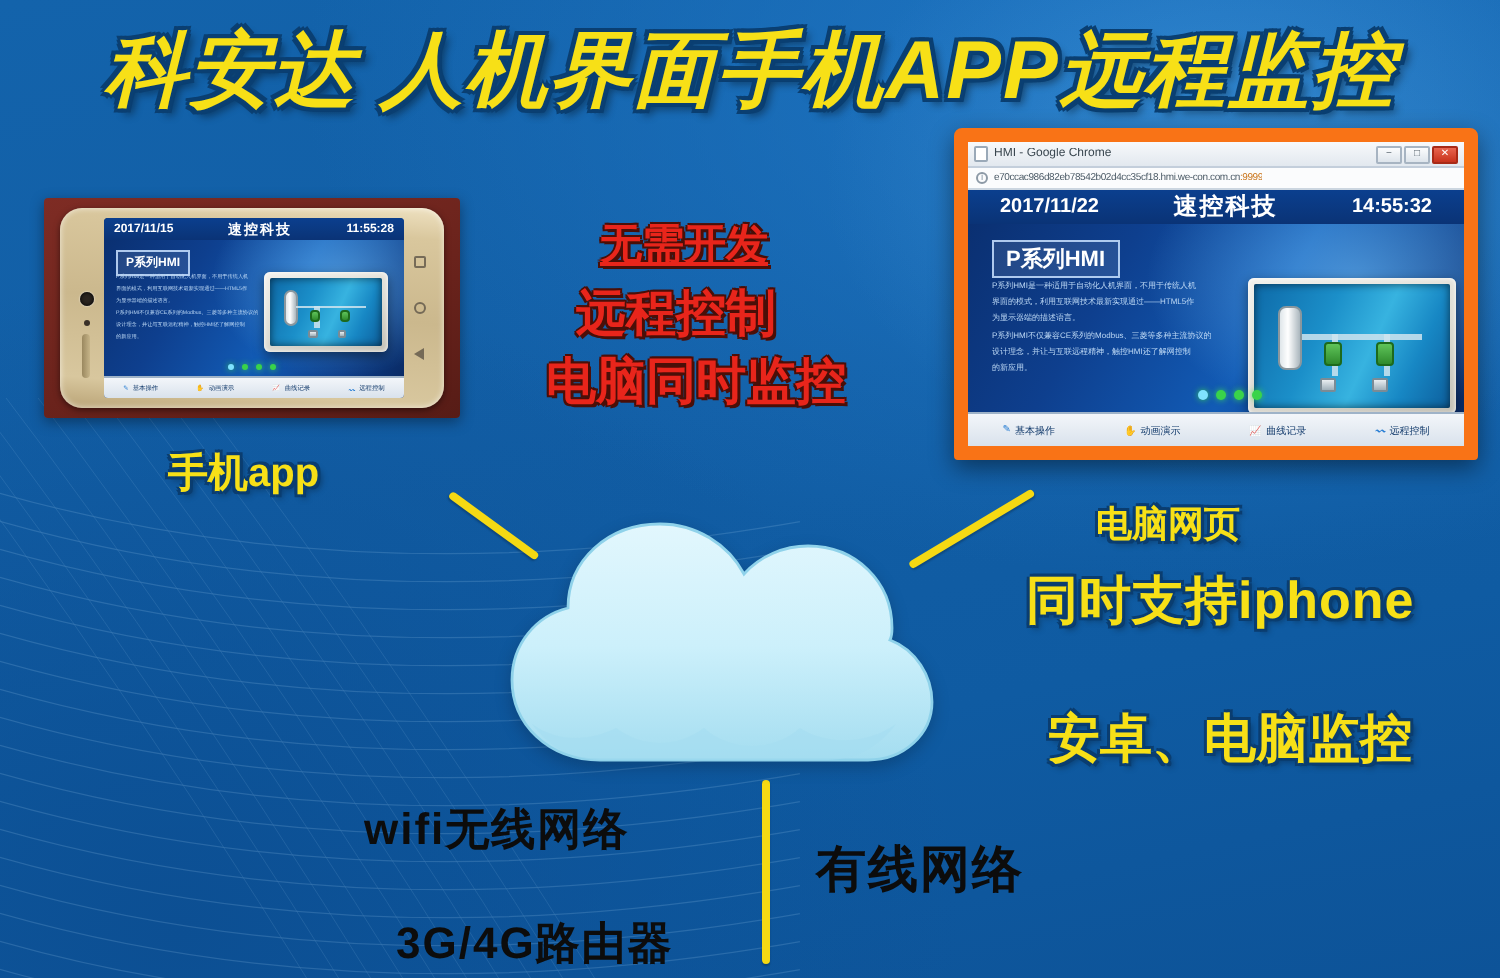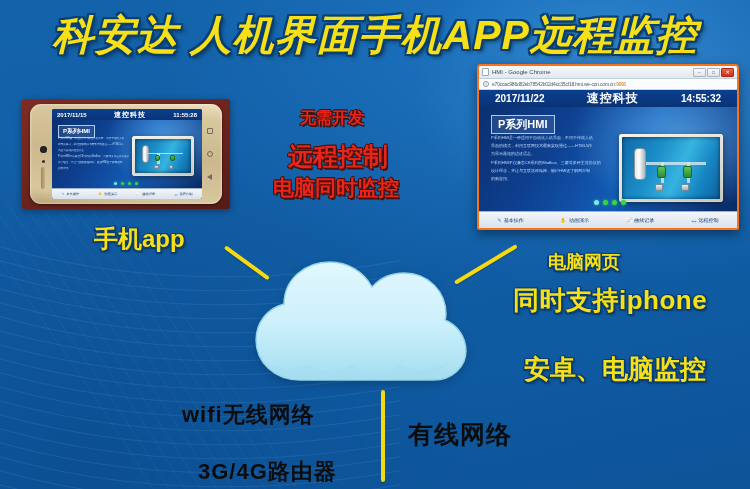--- a/index.html
+++ b/index.html
@@ -127,21 +127,21 @@
   .dv-pump { position:absolute; width:9%; height:20%;
     background:linear-gradient(180deg,#5fc45a,#2f8a2c); border-radius:2px; border:1px solid #1d6a1c; }
   .dv-pipe { position:absolute; background:#cfe4ef; opacity:.85; }
   .dv-box { position:absolute; width:8%; height:11%;
     background:linear-gradient(180deg,#e9eef1,#9fb0ba); border:1px solid #7b8b95; border-radius:1px; }
 
   
   #browser-window {
     position:absolute; left:477px; top:64px; width:262px; height:166px;
     background:#fdba74;
-    border:2px solid #f97316;
+    border:7px solid #f97316;
     border-radius:4px 4px 2px 2px;
     box-shadow:0 4px 12px rgba(0,0,0,.45);
     overflow:hidden;
   }
   #browser-titlebar {
     height:13px; display:flex; align-items:center; gap:3px; padding:0 3px;
     background:linear-gradient(180deg,#f7f9fb 0%,#e2e8ef 100%);
     border-bottom:1px solid #c3cedb;
   }
   .tb-tabicon { width:7px; height:8px; border:1px solid #9aa9b8; background:#fff; border-radius:1px; flex:none;}
@@ -172,33 +172,33 @@
   #link-phone  { left:225px; top:245px; width:54px; height:4px; transform-origin:left center; transform:rotate(36deg); }
   #link-pc     { left:455px; top:281px; width:72px; height:4px; transform-origin:left center; transform:rotate(-31deg); }
   #link-down   { left:381px; top:390px; width:4px;  height:92px; }
 
   
   .yellow-text {
     position:absolute; color:#f7e017; font-weight:bold; white-space:nowrap;
     text-shadow:1.5px 1.5px 0 #0a3d70, -1.5px 0 0 #0a3d70, 0 -1.5px 0 #0a3d70,
                 1.5px -1.5px 0 #0a3d70, -1.5px 1.5px 0 #0a3d70, 2px 2px 3px rgba(0,0,0,.35);
   }
-  #label-phone-app { left:94px; top:223px; font-size:24px; }
+  #label-phone-app { left:84px; top:223px; font-size:20px; }
   #label-pc-web    { left:548px; top:250px; font-size:18px; }
   #label-pc-iphone { left:513px; top:283px; font-size:26px; letter-spacing:.5px; }
   #label-pc-android{ left:524px; top:352px; font-size:26px; }
 
   .red-text {
     position:absolute; color:#e8251b; font-weight:bold; white-space:nowrap; text-align:center;
     text-shadow:1.5px 1.5px 0 #4a0f08, -1px 0 0 #4a0f08, 0 -1px 0 #4a0f08,
                 -1px 1px 0 #4a0f08, 1px -1px 0 #4a0f08;
   }
-  #red-l1 { left:300px; top:108px; font-size:16px; }
+  #red-l1 { left:300px; top:108px; font-size:21px;text-decoration:underline; }
   #red-l2 { left:288px; top:140px; font-size:25px; }
-  #red-l3 { left:273px; top:174px; font-size:21px; }
+  #red-l3 { left:273px; top:174px; font-size:25px; }
 
   .black-text { position:absolute; color:#0c0c0c; font-weight:bold; white-space:nowrap; }
   #net-wifi   { left:182px; top:400px; font-size:22px; letter-spacing:1px; }
   #net-router { left:198px; top:433px; font-size:22px; letter-spacing:1px;margin-top:24px; }
   #net-wired  { left:408px; top:418px; font-size:25px; letter-spacing:1px; }
 </style>
 </head>
 <body>
 
 <div id="bg">

